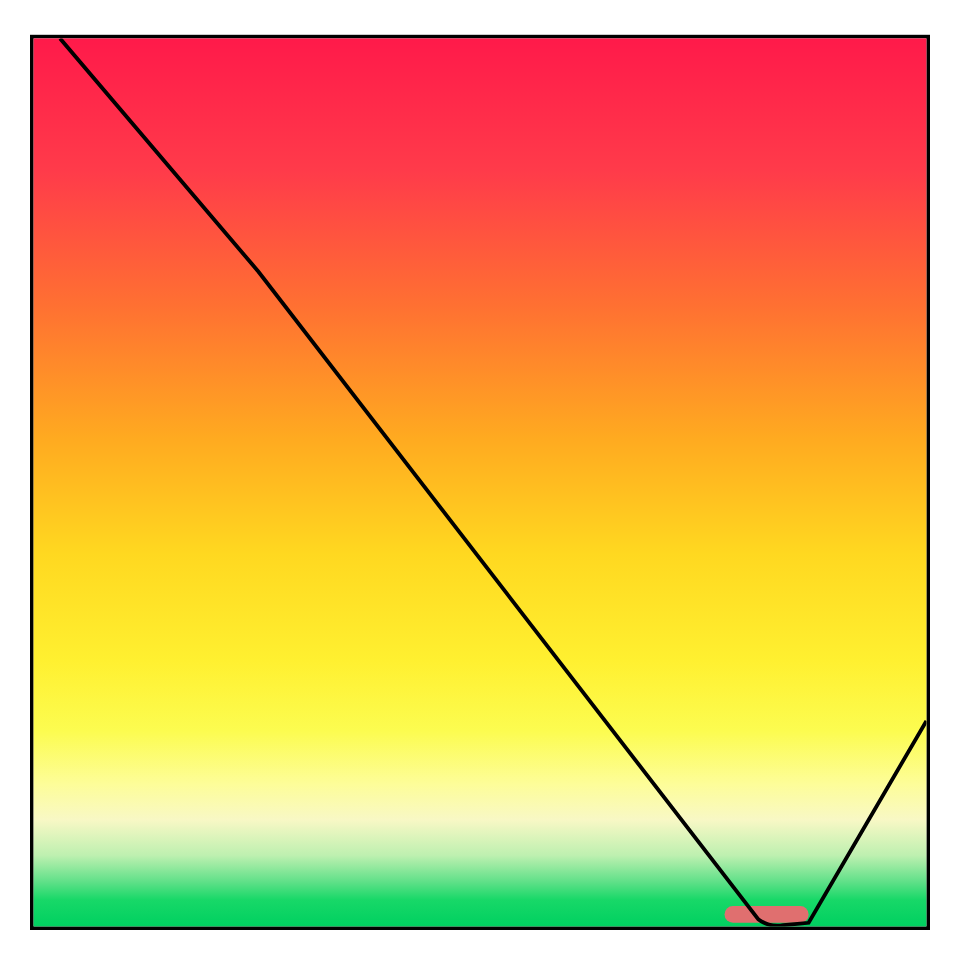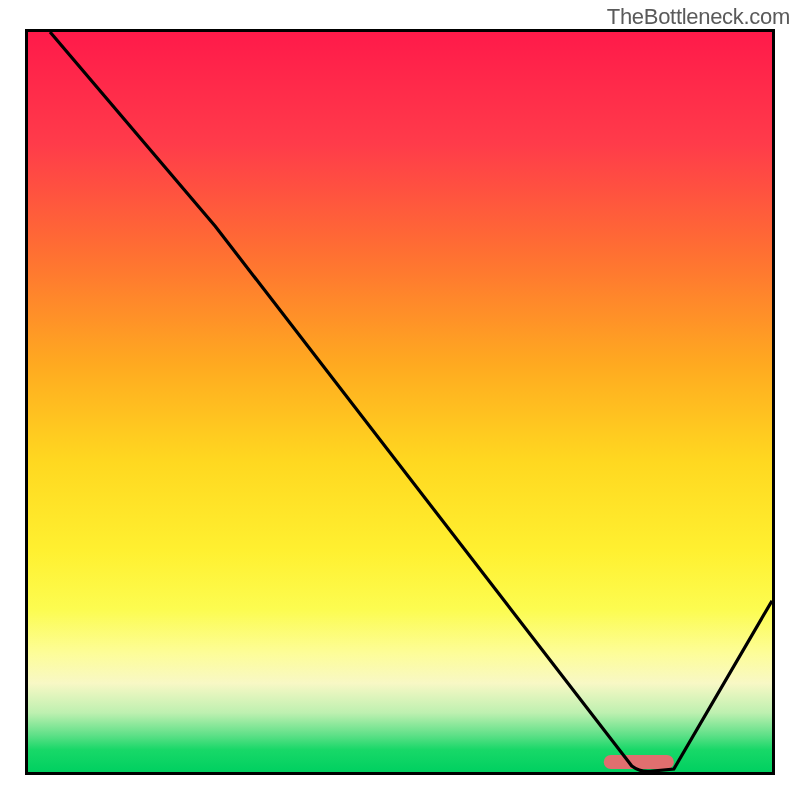--- a/index.html
+++ b/index.html
@@ -56,21 +56,20 @@
     position: absolute;
     inset: 0;
     width: 100%;
     height: 100%;
   }
 </style>
 </head>
 <body>
 
 <div class="container">
-  <div class="watermark">TheBottleneck.com</div>
 
   <div class="chart-frame">
     <div class="gradient-bg"></div>
 
     <svg class="plot-svg" viewBox="0 0 743 739" preserveAspectRatio="none">
 
       <rect x="575" y="722" width="70" height="14" rx="7" ry="7" fill="#e06f6f"></rect>
 
       <path d="M 22 0
                L 187 194

